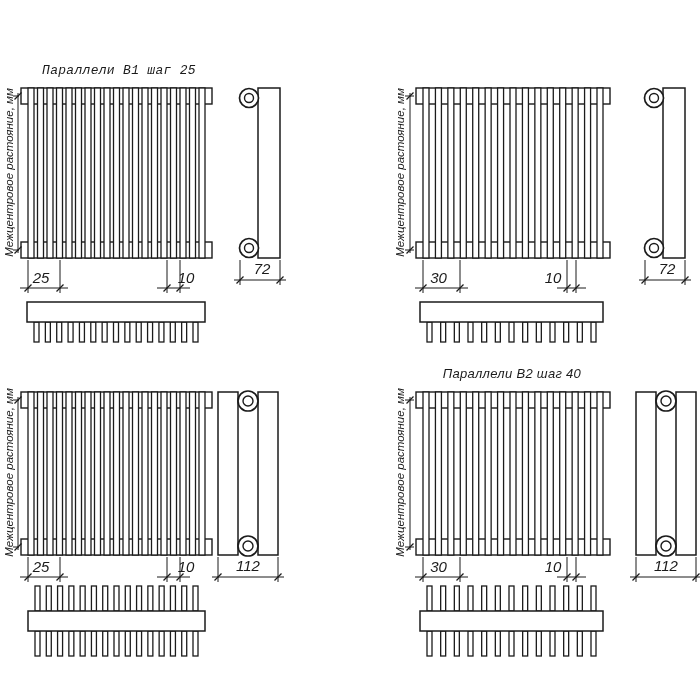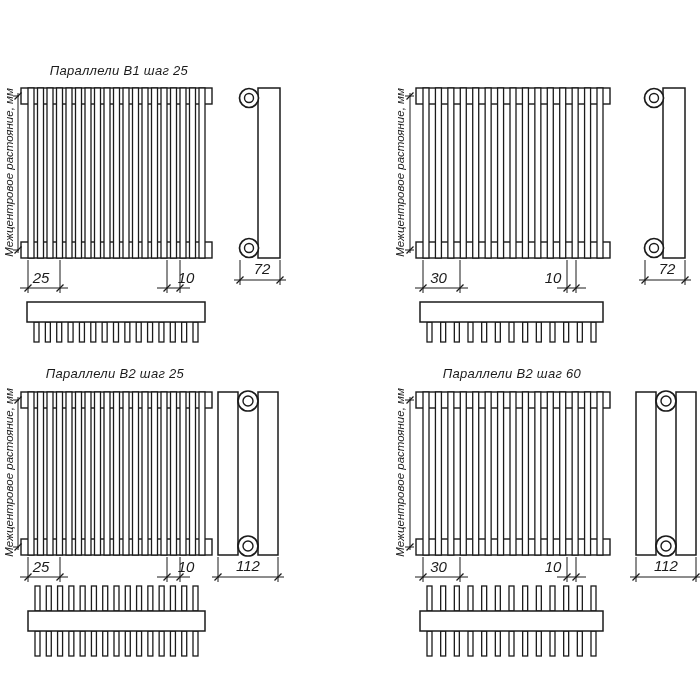--- a/index.html
+++ b/index.html
@@ -3,21 +3,21 @@
 <meta charset="utf-8">
 <style>
   html,body{margin:0;padding:0;background:#ffffff;}
   body{width:700px;height:700px;font-family:"Liberation Sans",sans-serif;}
   .canvas{position:relative;width:700px;height:700px;background:#ffffff;overflow:hidden;}
   .canvas svg{position:absolute;left:0;top:0;}
   .qtitle{
     position:absolute;width:176px;text-align:center;white-space:nowrap;
     font-style:italic;font-size:13px;color:#1b1b1b;letter-spacing:.3px;
   }
-  #t0{left:31px;top:63px;}
+  #t0{left:31px;top:63px;font-family:Liberation Mono, monospace;}
   #t1{left:423px;top:60px;}
   #t2{left:27px;top:366px;}
   #t3{left:424px;top:366px;}
   .vlabel{
     position:absolute;width:172px;height:15px;line-height:15px;text-align:center;white-space:nowrap;
     font-style:italic;font-size:11.5px;color:#1b1b1b;transform:rotate(-90deg);
   }
   #v0{left:-77px;top:165px;}
   #v1{left:314px;top:165px;}
   #v2{left:-77px;top:465px;}
@@ -366,20 +366,19 @@
           <rect x="577.3333333333333" y="631" width="5" height="25" fill="#ffffff" stroke="#1b1b1b" stroke-width="1.3"></rect>
           <rect x="577.3333333333333" y="586" width="5" height="25" fill="#ffffff" stroke="#1b1b1b" stroke-width="1.3"></rect>
           <rect x="591" y="631" width="5" height="25" fill="#ffffff" stroke="#1b1b1b" stroke-width="1.3"></rect>
           <rect x="591" y="586" width="5" height="25" fill="#ffffff" stroke="#1b1b1b" stroke-width="1.3"></rect>
           <rect x="420" y="611" width="183" height="20" fill="#ffffff" stroke="#1b1b1b" stroke-width="1.5"></rect>
         </g>
       </g>
     </svg>
 
   <div id="t0" class="qtitle">Параллели В1 шаг 25</div>
-  <div id="t2" class="qtitle">Параллели В2 шаг 25</div>
-  <div id="t3" class="qtitle">Параллели В2 шаг 60</div>
+  <div id="t3" class="qtitle">Параллели В2 шаг 40</div>
 
   <div id="v0" class="vlabel">Межцентровое растояние, мм</div>
   <div id="v1" class="vlabel">Межцентровое растояние, мм</div>
   <div id="v2" class="vlabel">Межцентровое растояние, мм</div>
   <div id="v3" class="vlabel">Межцентровое растояние, мм</div>
 </div>
 
 </body></html>

